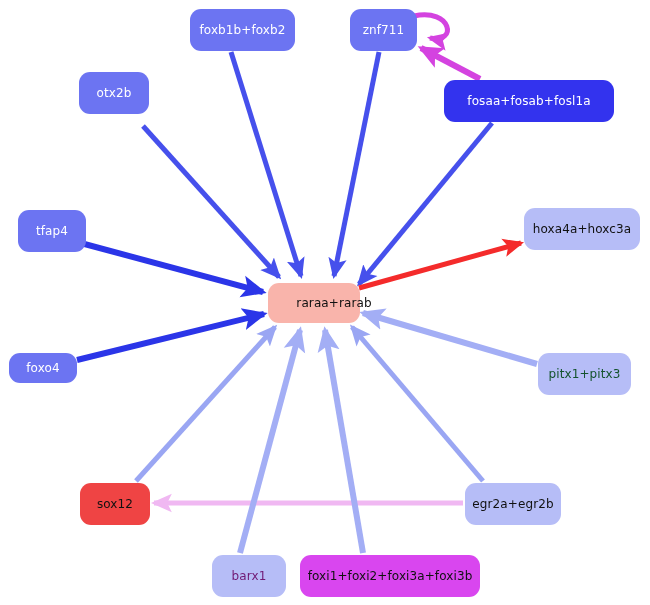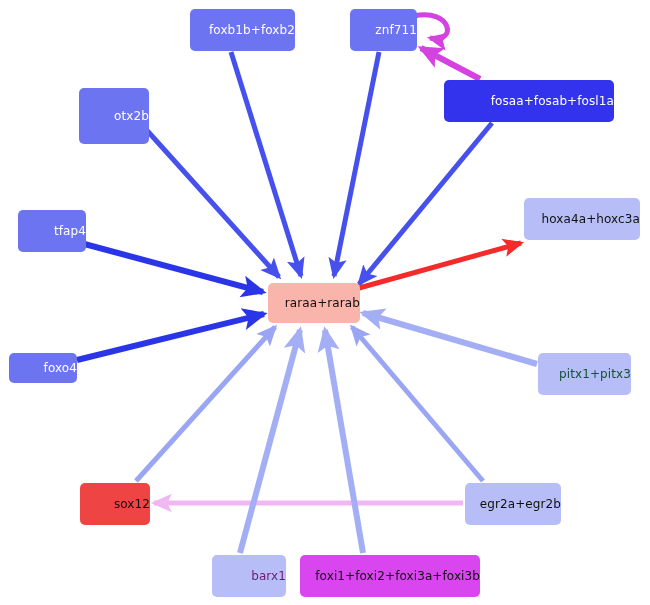--- a/index.html
+++ b/index.html
@@ -22,22 +22,22 @@
     left: 0;
     top: 0;
     width: 650px;
     height: 605px;
   }
   .node {
     position: absolute;
     box-sizing: border-box;
     display: flex;
     align-items: center;
-    justify-content: flex-end;
-    border-radius: 5px;
+    justify-content: center;
+    border-radius: 11px;
     font-size: 12px;
     line-height: 1;
     white-space: nowrap;
     letter-spacing: 0.1px;
     z-index: 5;
   }
   .node-label {
     pointer-events: none;
   }
 </style>
@@ -88,27 +88,27 @@
   <div id="node-layer">
       <div class="node" style="left: 190px; top: 9px; width: 105px; height: 42px; background: rgb(108, 116, 242); color: rgb(255, 255, 255);">
         <span class="node-label">foxb1b+foxb2</span>
       </div>
       <div class="node" style="left: 350px; top: 9px; width: 67px; height: 42px; background: rgb(108, 116, 242); color: rgb(255, 255, 255);">
         <span class="node-label">znf711</span>
       </div>
       <div class="node" style="left: 444px; top: 80px; width: 170px; height: 42px; background: rgb(51, 51, 238); color: rgb(255, 255, 255);">
         <span class="node-label">fosaa+fosab+fosl1a</span>
       </div>
-      <div class="node" style="left: 79px; top: 88px; width: 70px; height: 56px; background: rgb(108, 116, 242); color: rgb(255, 255, 255);">
+      <div class="node" style="left: 79px; top: 72px; width: 70px; height: 42px; background: rgb(108, 116, 242); color: rgb(255, 255, 255);">
         <span class="node-label">otx2b</span>
       </div>
       <div class="node" style="left: 9px; top: 210px; width: 68px; height: 42px; background: rgb(108, 116, 242); color: rgb(255, 255, 255); margin-left: 9px;">
         <span class="node-label">tfap4</span>
       </div>
-      <div class="node" style="left: 524px; top: 198px; width: 116px; height: 42px; background: rgb(182, 189, 247); color: rgb(17, 17, 17);">
+      <div class="node" style="left: 524px; top: 208px; width: 116px; height: 42px; background: rgb(182, 189, 247); color: rgb(17, 17, 17);">
         <span class="node-label">hoxa4a+hoxc3a</span>
       </div>
       <div class="node" style="left: 268px; top: 283px; width: 92px; height: 40px; background: rgb(249, 180, 171); color: rgb(17, 17, 17); padding-left: 40px;">
         <span class="node-label">raraa+rarab</span>
       </div>
       <div class="node" style="left: 9px; top: 353px; width: 68px; height: 30px; background: rgb(108, 116, 242); color: rgb(255, 255, 255);">
         <span class="node-label">foxo4</span>
       </div>
       <div class="node" style="left: 538px; top: 353px; width: 93px; height: 42px; background: rgb(182, 189, 247); color: #14532d;">
         <span class="node-label">pitx1+pitx3</span>

